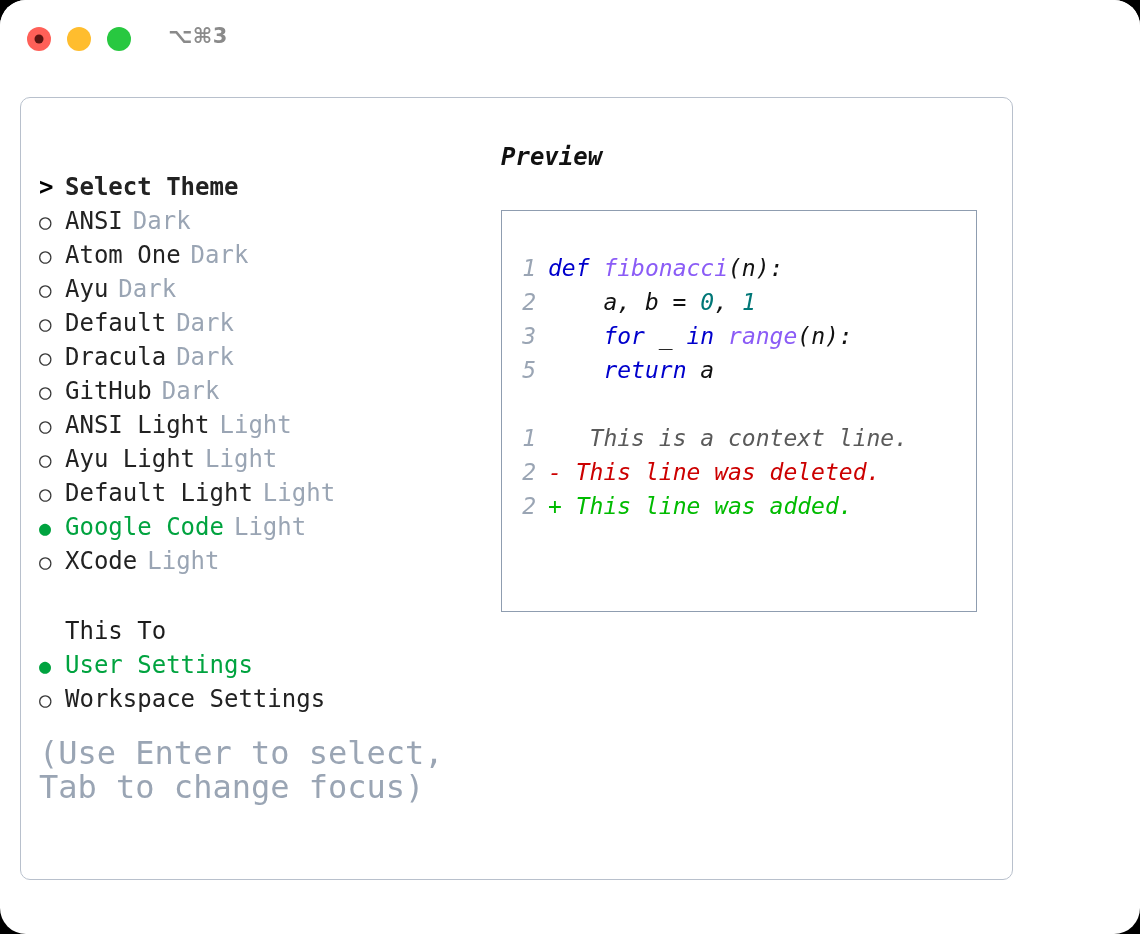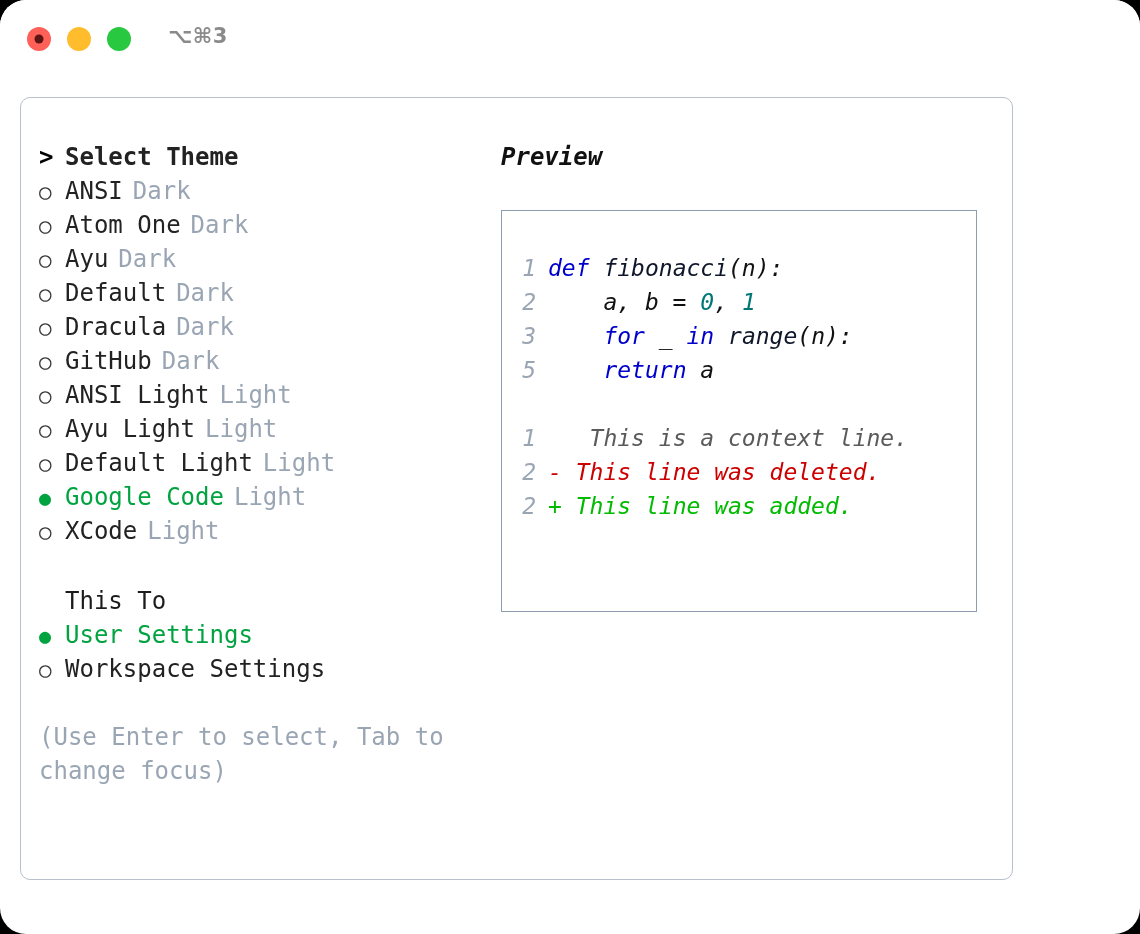--- a/index.html
+++ b/index.html
@@ -101,41 +101,42 @@
     font-size: 21px;
     color: #3a3a3a;
   }
   .bullet.sel {
     color: #00a33f;
     font-size: 20px;
   }
   .row.header {
     font-weight: bold;
     color: #000000;
+    margin-top: 30px;
   }
   .row.header .bullet {
     color: #000000;
     font-weight: bold;
     font-size: 24px;
   }
   .name { color: #222222; }
   .row.selected .name { color: #00a33f; }
   .kind {
     color: #9aa5b4;
     margin-left: 10px;
   }
   .row.selected .kind { color: #9aa5b4; }
 
   #applyto-group { margin-top: 36px; }
   .row.subheader .bullet { color: transparent; }
   .row.subheader .name { color: #1c1c1c; }
 
   #hint {
-    margin-top: 34px;
-    font-size: 24px;
+    margin-top: 20px;
+    font-size: 32px;
     line-height: 34px;
     color: #9aa5b4;
     width: 420px;
   }
 
   
   #right-col {
     position: absolute;
     left: 480px;
     top: 42px;
@@ -170,21 +171,21 @@
     white-space: pre;
   }
   .lno {
     display: inline-block;
     width: 22px;
     text-align: right;
     color: #9aa5b4;
     margin-right: 12px;
   }
   .k  { color: #0000cc; text-align: center; }      
-  .fn { color: #0f172a; }      
+  .fn { color: #8b5cf6; }      
   .nm { color: #007777; }      
   .pl { color: #111111; }      
   .ctx { color: #5a5a5a; margin-top: 44px; }
   .del { color: #cc0000; }
   .add { color: #00bb00; }
   .gap { height: 34px; }
 </style>
 </head>
 <body>
 

